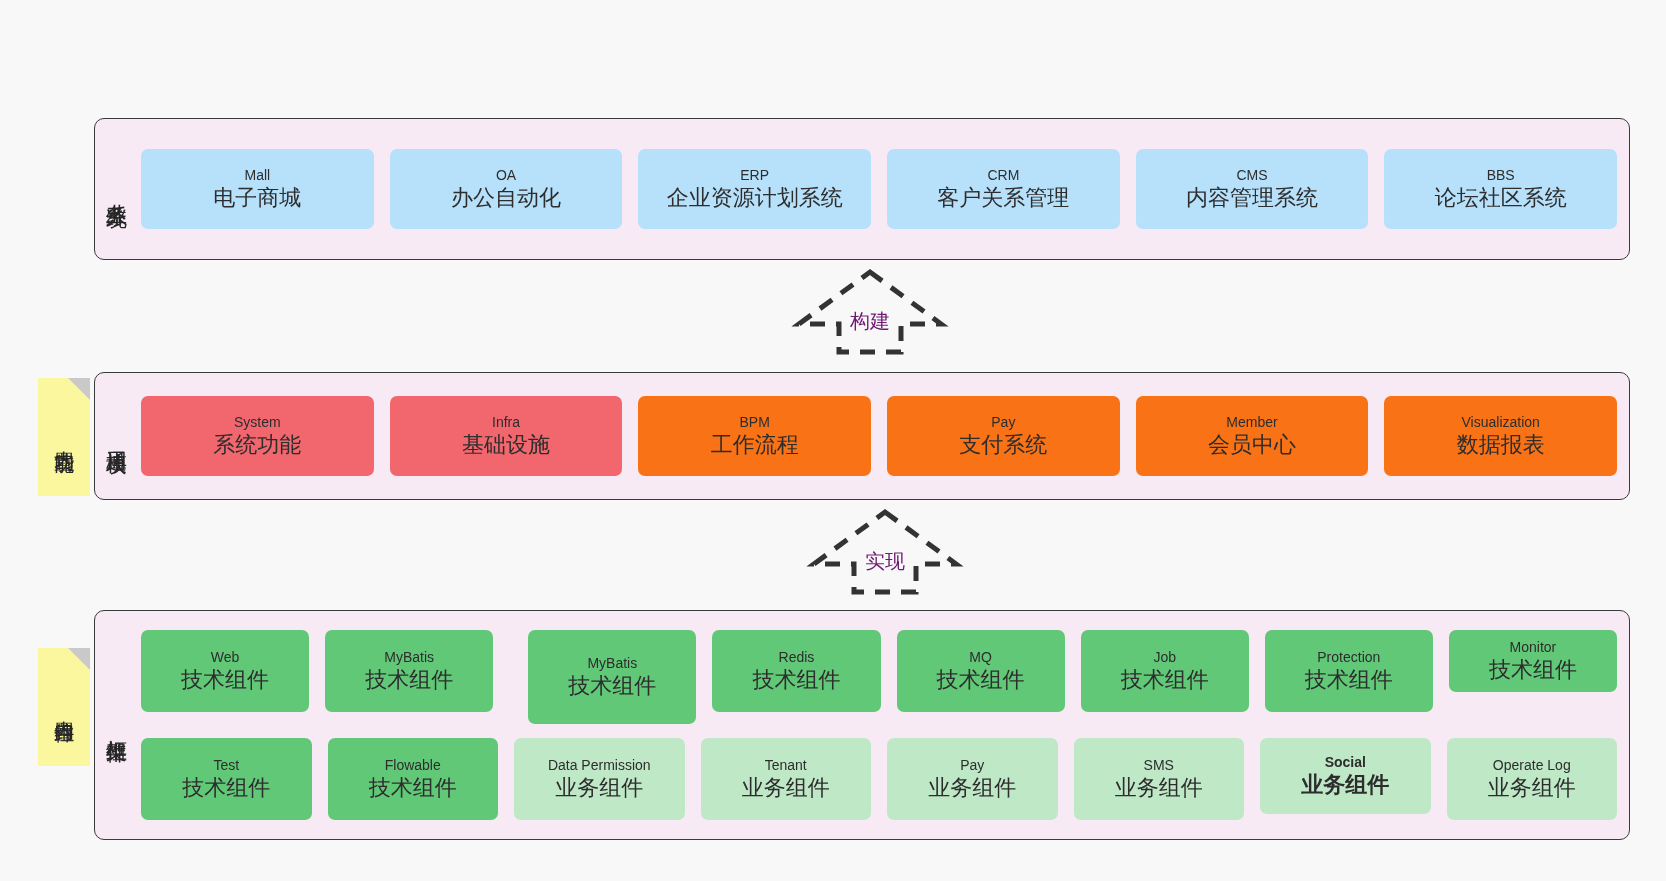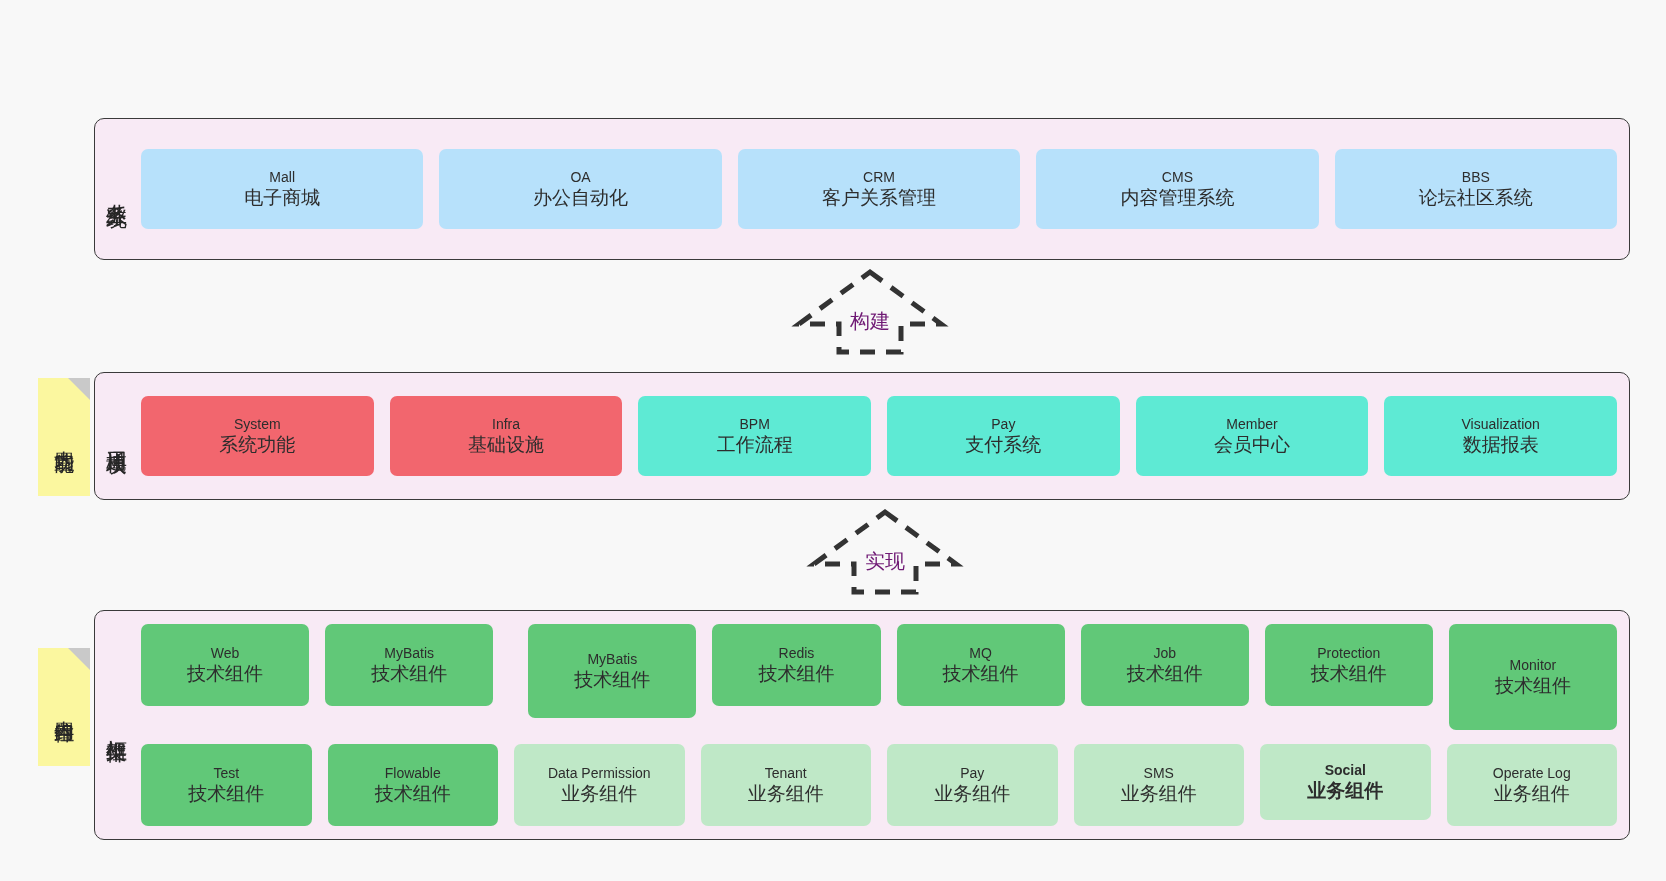--- a/index.html
+++ b/index.html
@@ -54,25 +54,25 @@
     flex-direction: column;
     align-items: center;
     justify-content: center;
     text-align: center;
     color: #2d2d2d;
     line-height: 1.24;
     padding: 6px 4px;
     min-width: 0;
   }
   .cell .t1 { font-size: 14px; }
-  .cell .t2 { font-size: 19px; }
+  .cell .t2 { font-size: 22px; }
 
   .blue      { background: #b7e1fb; }
   .red       { background: #f2666e; }
-  .pink      { background: #5eead4; }
+  .pink      { background: #f97316; }
   .green     { background: #61c878; }
   .lightgrn  { background: #bfe8c7; }
 
   
   .note {
     position: absolute;
     width: 52px;
     background: #fbf79f;
     color: #262626;
     font-size: 20px;
@@ -118,20 +118,24 @@
       <div class="row" id="row-business">
           <div class="cell blue" style="height: 80px;">
             <div class="t1">Mall</div>
             <div class="t2">电子商城</div>
           </div>
           <div class="cell blue" style="height: 80px;">
             <div class="t1">OA</div>
             <div class="t2">办公自动化</div>
           </div>
           <div class="cell blue" style="height: 80px;">
+            <div class="t1">ERP</div>
+            <div class="t2">企业资源计划系统</div>
+          </div>
+          <div class="cell blue" style="height: 80px;">
             <div class="t1">CRM</div>
             <div class="t2">客户关系管理</div>
           </div>
           <div class="cell blue" style="height: 80px;">
             <div class="t1">CMS</div>
             <div class="t2">内容管理系统</div>
           </div>
           <div class="cell blue" style="height: 80px;">
             <div class="t1">BBS</div>
             <div class="t2">论坛社区系统</div>
@@ -219,21 +223,21 @@
             <div class="t2">技术组件</div>
           </div>
           <div class="cell green" style="height: 82px;">
             <div class="t1">Job</div>
             <div class="t2">技术组件</div>
           </div>
           <div class="cell green" style="height: 82px;">
             <div class="t1">Protection</div>
             <div class="t2">技术组件</div>
           </div>
-          <div class="cell green" style="height: 106px;">
+          <div class="cell green" style="height: 62px;">
             <div class="t1">Monitor</div>
             <div class="t2">技术组件</div>
           </div>
         </div>
       <div class="row" id="row-fw2">
           <div class="cell green" style="height: 82px;">
             <div class="t1">Test</div>
             <div class="t2">技术组件</div>
           </div>
           <div class="cell green" style="height: 82px;">

